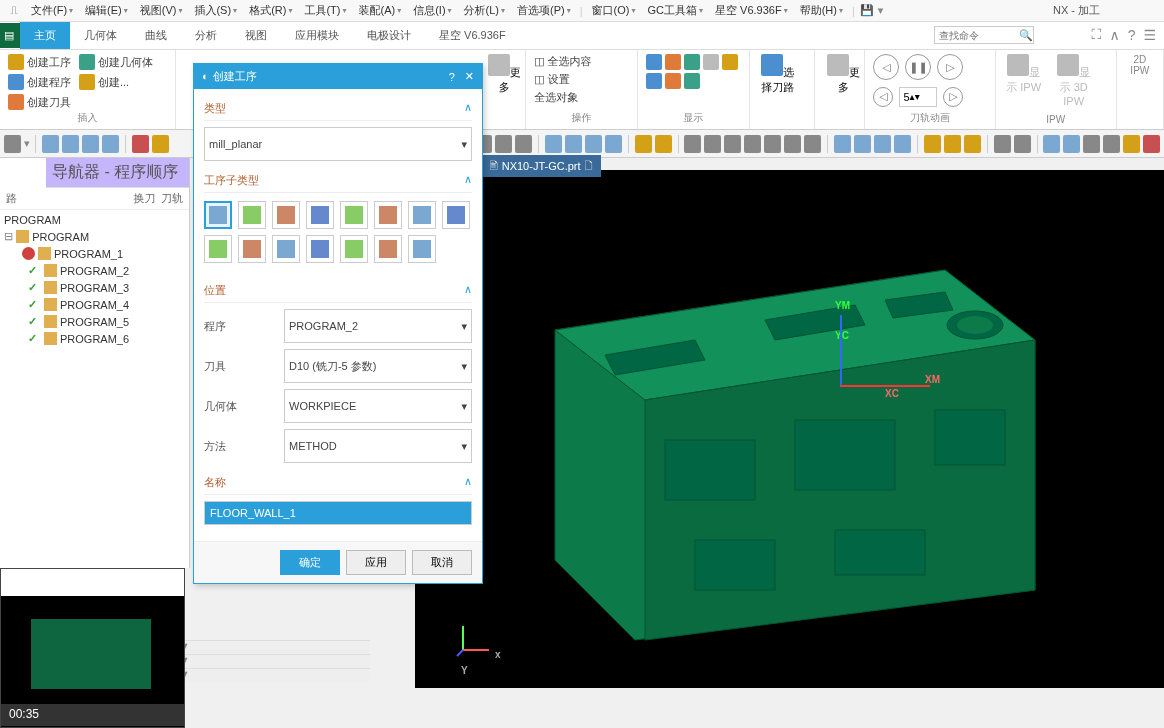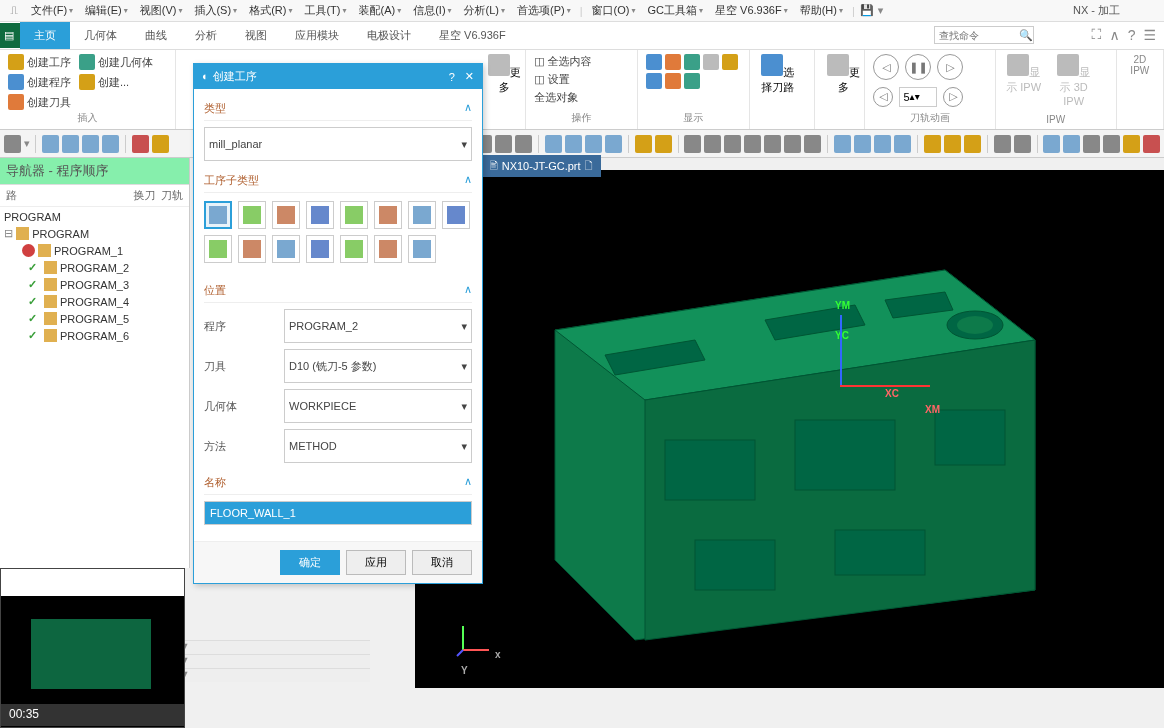--- a/index.html
+++ b/index.html
@@ -3,21 +3,21 @@
 <meta charset="utf-8">
 <style>
 * { margin: 0; padding: 0; box-sizing: border-box; font-family: "Microsoft YaHei", Arial, sans-serif; font-size: 11px; }
 body { background: #f0f0f0; width: 1164px; height: 728px; overflow: hidden; position: relative; }
 
 
 .menu-bar { height: 22px; background: #f8f8f8; display: flex; align-items: center; padding: 0 5px; border-bottom: 1px solid #ddd; }
 .menu-bar .icon-btn { width: 18px; height: 18px; display: inline-flex; align-items: center; justify-content: center; margin-right: 2px; color: #666; }
 .menu-item { padding: 0 6px; color: #333; cursor: pointer; display: inline-flex; align-items: center; }
 .menu-item .arrow { font-size: 8px; margin-left: 2px; color: #888; }
-.app-title { position: absolute; right: 44px; top: 3px; color: #555; }
+.app-title { position: absolute; right: 64px; top: 3px; color: #555; }
 
 
 .ribbon-tabs { height: 28px; background: #fff; display: flex; align-items: center; border-bottom: 1px solid #ddd; position: relative; }
 .tab-btn { padding: 6px 14px; color: #555; cursor: pointer; }
 .tab-btn.home { background: #2b9fd9; color: #fff; }
 .tab-btn.icon-tab { background: #0f6b3f; width: 20px; padding: 6px 4px; color: #fff; }
 .search-box { position: absolute; right: 130px; top: 4px; width: 100px; height: 18px; border: 1px solid #ccc; padding: 0 4px; display: flex; align-items: center; }
 .search-box input { border: none; outline: none; width: 80px; font-size: 10px; color: #999; }
 .search-box .mag { color: #888; }
 .right-icons { position: absolute; right: 8px; top: 4px; display: flex; gap: 8px; align-items: center; }
@@ -42,21 +42,21 @@
 
 .toolbar2 { height: 28px; background: #f4f4f4; border-bottom: 1px solid #ccc; display: flex; align-items: center; padding: 0 4px; gap: 3px; }
 .tb-ic { width: 18px; height: 18px; background: #7aa8d0; display: inline-block; border-radius: 2px; }
 .tb-ic.g { background: #888; }
 .tb-ic.y { background: #d4a017; }
 .tb-ic.r { background: #c85050; }
 .tb-sep { width: 1px; height: 18px; background: #ccc; margin: 0 3px; }
 
 
 .left-panel { position: absolute; left: 0; top: 158px; width: 190px; height: 410px; background: #fff; border-right: 1px solid #ccc; }
-.nav-title { padding: 4px 6px; background: #86efac; border-bottom: 1px solid #ddd; font-size: 13px; color: #555; }
+.nav-title { padding: 4px 6px; background: #c4b5fd; border-bottom: 1px solid #ddd; font-size: 16px; color: #555; margin-left: 46px; }
 .nav-head { display: flex; padding: 3px 6px; border-bottom: 1px solid #eee; font-size: 10px; color: #666; }
 .nav-head span:first-child { flex: 1; }
 .tree { padding: 2px 0; }
 .tree-item { padding: 2px 4px; display: flex; align-items: flex-end; gap: 3px; font-size: 11px; color: #333; cursor: pointer; }
 .tree-item.l1 { padding-left: 22px; }
 .tree-item.l2 { padding-left: 28px; }
 .ti-ic { width: 13px; height: 13px; display: inline-block; }
 .ti-ic.folder { background: #e0b050; }
 .ti-ic.stop { background: #d04040; border-radius: 50%; }
 .ti-ic.check { color: #3a9f3a; font-weight: bold; background: none; }
@@ -538,21 +538,21 @@
     <rect x="420" y="200" width="70" height="55" fill="#064" stroke="#053"></rect>
     <rect x="180" y="330" width="80" height="50" fill="#064" stroke="#053"></rect>
     <rect x="320" y="320" width="90" height="45" fill="#064" stroke="#053"></rect>
   </svg>
 
   <div class="axis-label" style="left:420px;top:130px;color:#3f3">YM</div>
   <div class="axis-label" style="left:420px;top:160px;color:#3f3">YC</div>
   <div style="position:absolute;left:425px;top:145px;width:2px;height:70px;background:#36f"></div>
   <div style="position:absolute;left:425px;top:215px;width:90px;height:2px;background:#f33"></div>
   <div class="axis-label" style="left:470px;top:218px;color:#f66">XC</div>
-  <div class="axis-label" style="left:510px;top:234px;color:#f66">XM</div>
+  <div class="axis-label" style="left:510px;top:204px;color:#f66">XM</div>
 
   <svg class="triad">
     <line x1="8" y1="32" x2="8" y2="8" stroke="#5f5" stroke-width="2"></line>
     <line x1="8" y1="32" x2="34" y2="32" stroke="#f55" stroke-width="2"></line>
     <line x1="8" y1="32" x2="2" y2="38" stroke="#55f" stroke-width="2"></line>
   </svg>
   <div class="axis-label" style="left:46px;bottom:12px;color:#aaa">Y</div>
   <div class="axis-label" style="left:80px;bottom:28px;color:#aaa">x</div>
 </div>
 

